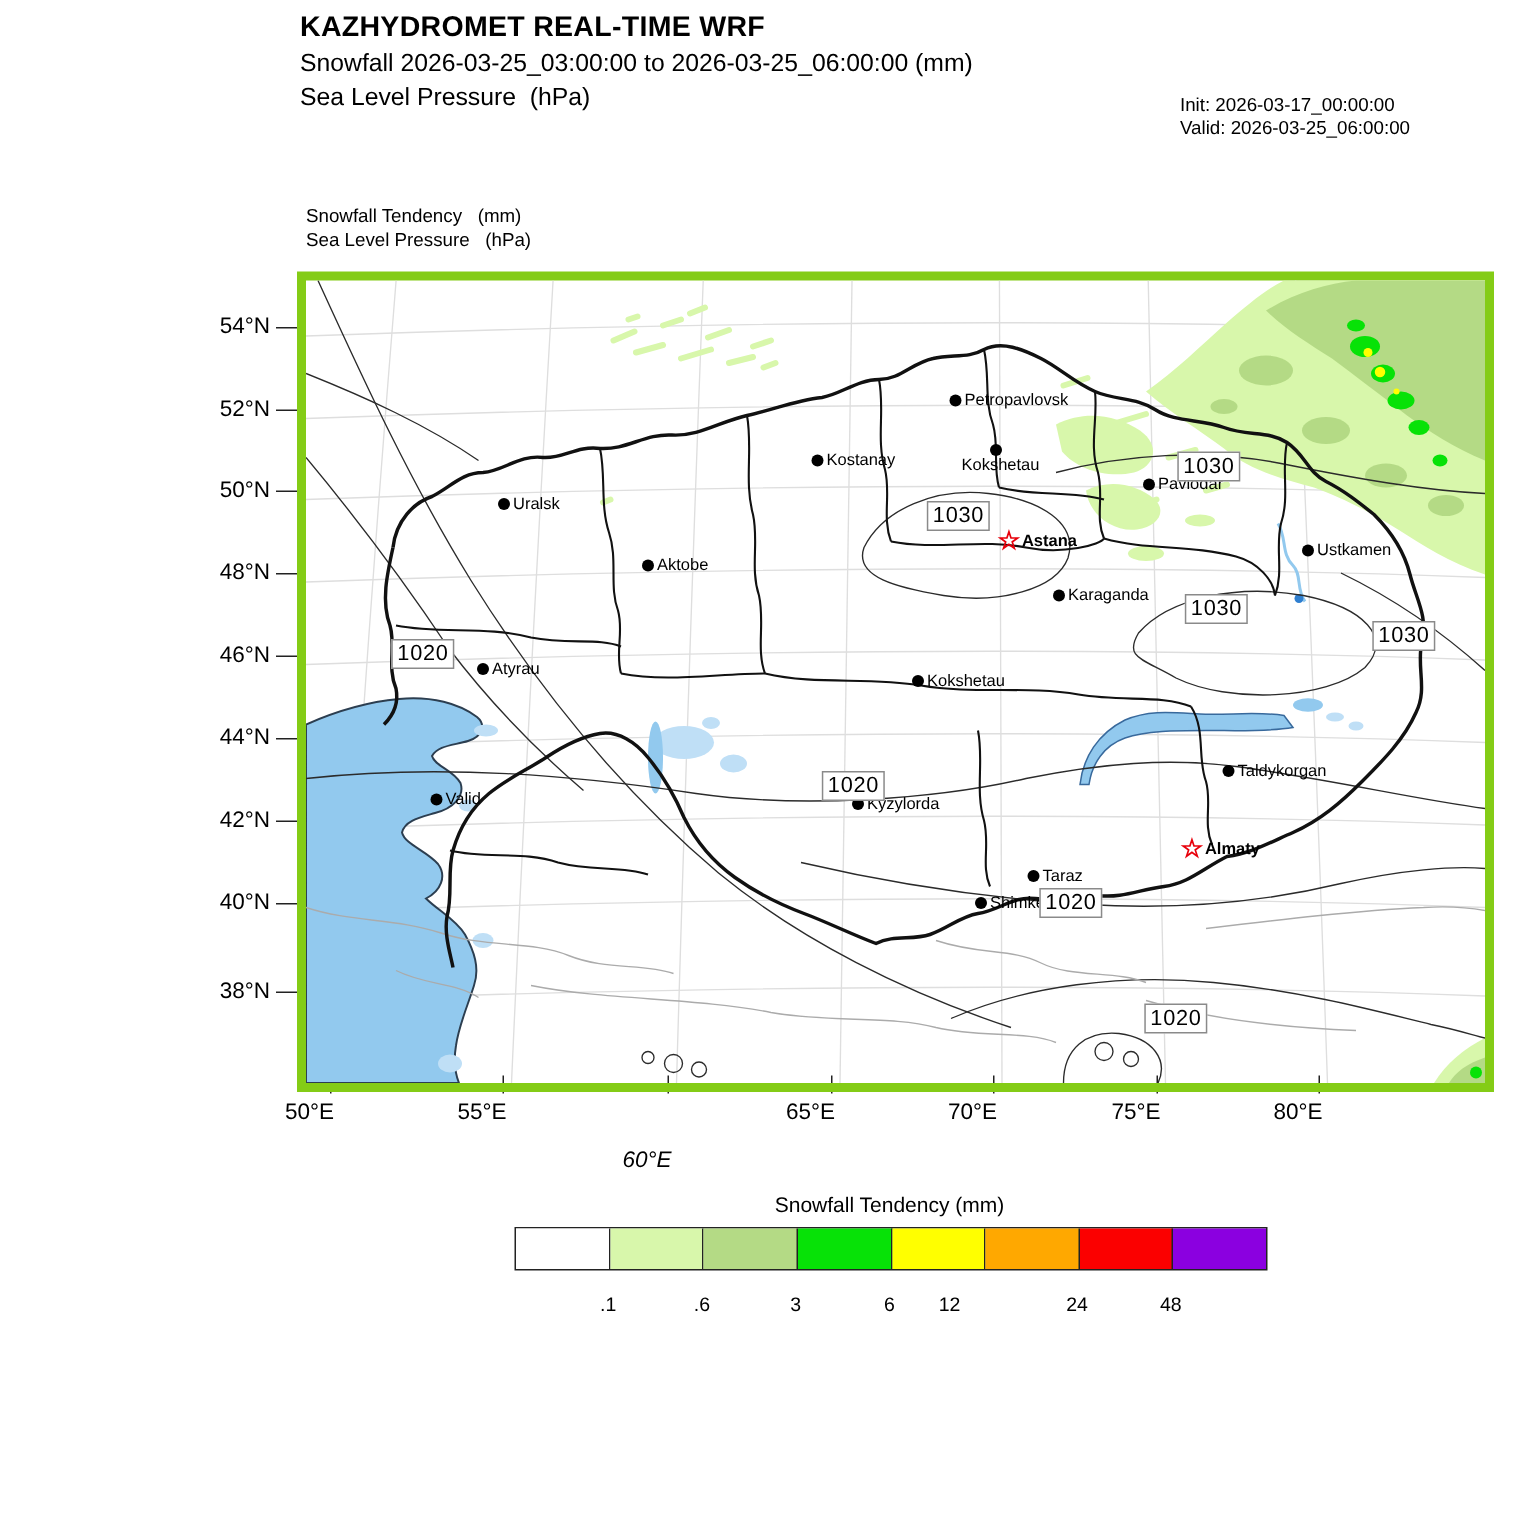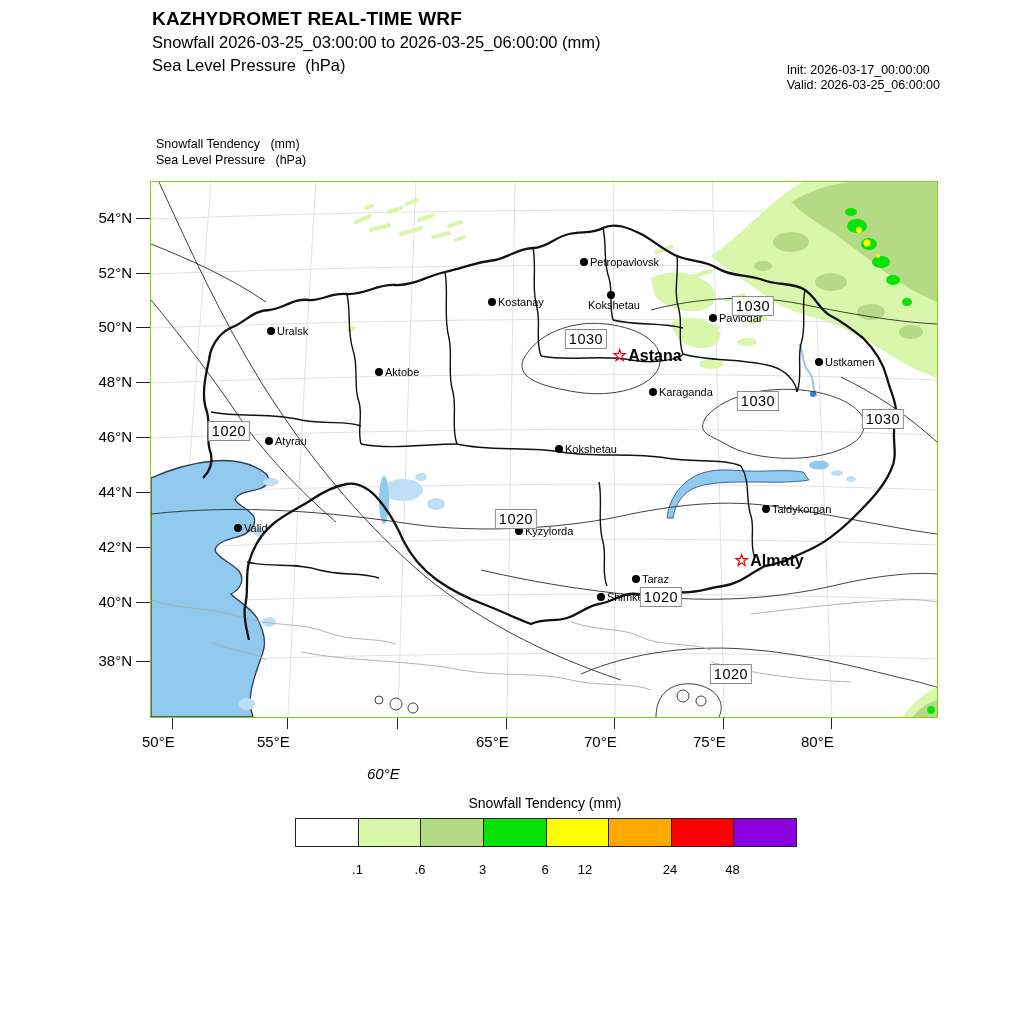--- a/index.html
+++ b/index.html
@@ -1,34 +1,34 @@
 <!DOCTYPE html>
 <html style="--snow-light: #d8f7ab; --snow-mid: #b4da85; --snow-bright: #07e207; --snow-yellow: #ffff00; --water: #92c9ee; --water-light: #bfdff6; --capital: #e8000b; --contour: #2b2b2b; --border: #111111;"><head>
 <meta charset="utf-8">
 <style>
   html,body{margin:0;padding:0;background:#fff;}
   body{width:1024px;height:1024px;position:relative;font-family:"Liberation Sans",sans-serif;color:#000;overflow:hidden;}
-  .abs{position:absolute;}
+  .abs{position:absolute;margin-left:48px;}
   .pre{white-space:pre;}
   
   #hdr-title{left:152px;top:8px;font-size:19px;font-weight:bold;letter-spacing:.2px;}
   #hdr-line2{left:152px;top:33px;font-size:16.5px;}
   #hdr-line3{left:152px;top:56px;font-size:16.5px;}
   #init-block{right:84px;top:63px;text-align:left;font-size:12.5px;line-height:15px;}
   
   #map-legend{left:156px;top:136px;font-size:12.5px;line-height:16px;}
   
-  #map-frame{left:150px;top:181px;width:786px;height:535px;border:1px solid #84cc16;box-sizing:content-box;}
+  #map-frame{left:150px;top:181px;width:786px;height:535px;border:6px solid #84cc16;box-sizing:content-box;}
   #map-svg{position:absolute;left:0;top:0;}
   #map-overlay{position:absolute;left:0;top:0;width:786px;height:535px;}
   .city{position:absolute;display:flex;align-items:center;transform:translate(0,-50%);}
   .city .dot{width:8px;height:8px;background:#000;border-radius:50%;margin-left:-4px;flex:none;}
   .city .star{color:var(--capital,#e8000b);font-size:17px;line-height:10px;margin-left:-9px;font-weight:bold;flex:none;}
   .city .nm{font-size:11px;margin-left:2px;white-space:nowrap;}
-  .city.capital .nm{font-size:16px;font-weight:bold;margin-left:1px;}
+  .city.capital .nm{font-size:11px;font-weight:bold;margin-left:1px;}
   .plabel{position:absolute;transform:translate(-50%,-50%);background:#fff;border:1px solid #8a8a8a;padding:0 3px;font-size:14.5px;line-height:18px;letter-spacing:.5px;}
   
   .ytick-line{position:absolute;width:14px;height:1.5px;background:#222;}
   .ytick-label{position:absolute;width:50px;text-align:right;font-size:15px;}
   .xtick-line{position:absolute;width:1.5px;height:12px;background:#222;}
   .xtick-label{position:absolute;width:60px;font-size:15px;}
   
   #cb-title{left:295px;top:795px;width:500px;text-align:center;font-size:14px;}
   #cb-bar{left:295px;top:818px;width:500px;height:27px;display:flex;border:1px solid #222;box-sizing:content-box;}
   .cb-seg{height:100%;flex:1;border-right:1px solid #222;box-sizing:border-box;}
@@ -241,21 +241,21 @@
         <span class="nm">Kostanay</span>
       </div>
       <div class="city" style="left: 435px; top: 119px; flex-direction: column;">
         <span class="dot"></span>
         <span class="nm">Kokshetau</span>
       </div>
       <div class="city" style="left: 562px; top: 136px;">
         <span class="dot"></span>
         <span class="nm">Pavlodar</span>
       </div>
-      <div class="city" style="left: 120px; top: 149px;">
+      <div class="city" style="left: 132px; top: 149px;">
         <span class="dot"></span>
         <span class="nm">Uralsk</span>
       </div>
       <div class="city capital" style="left: 470px; top: 174px;">
         <span class="star">☆</span>
         <span class="nm">Astana</span>
       </div>
       <div class="city" style="left: 228px; top: 190px;">
         <span class="dot"></span>
         <span class="nm">Aktobe</span>

